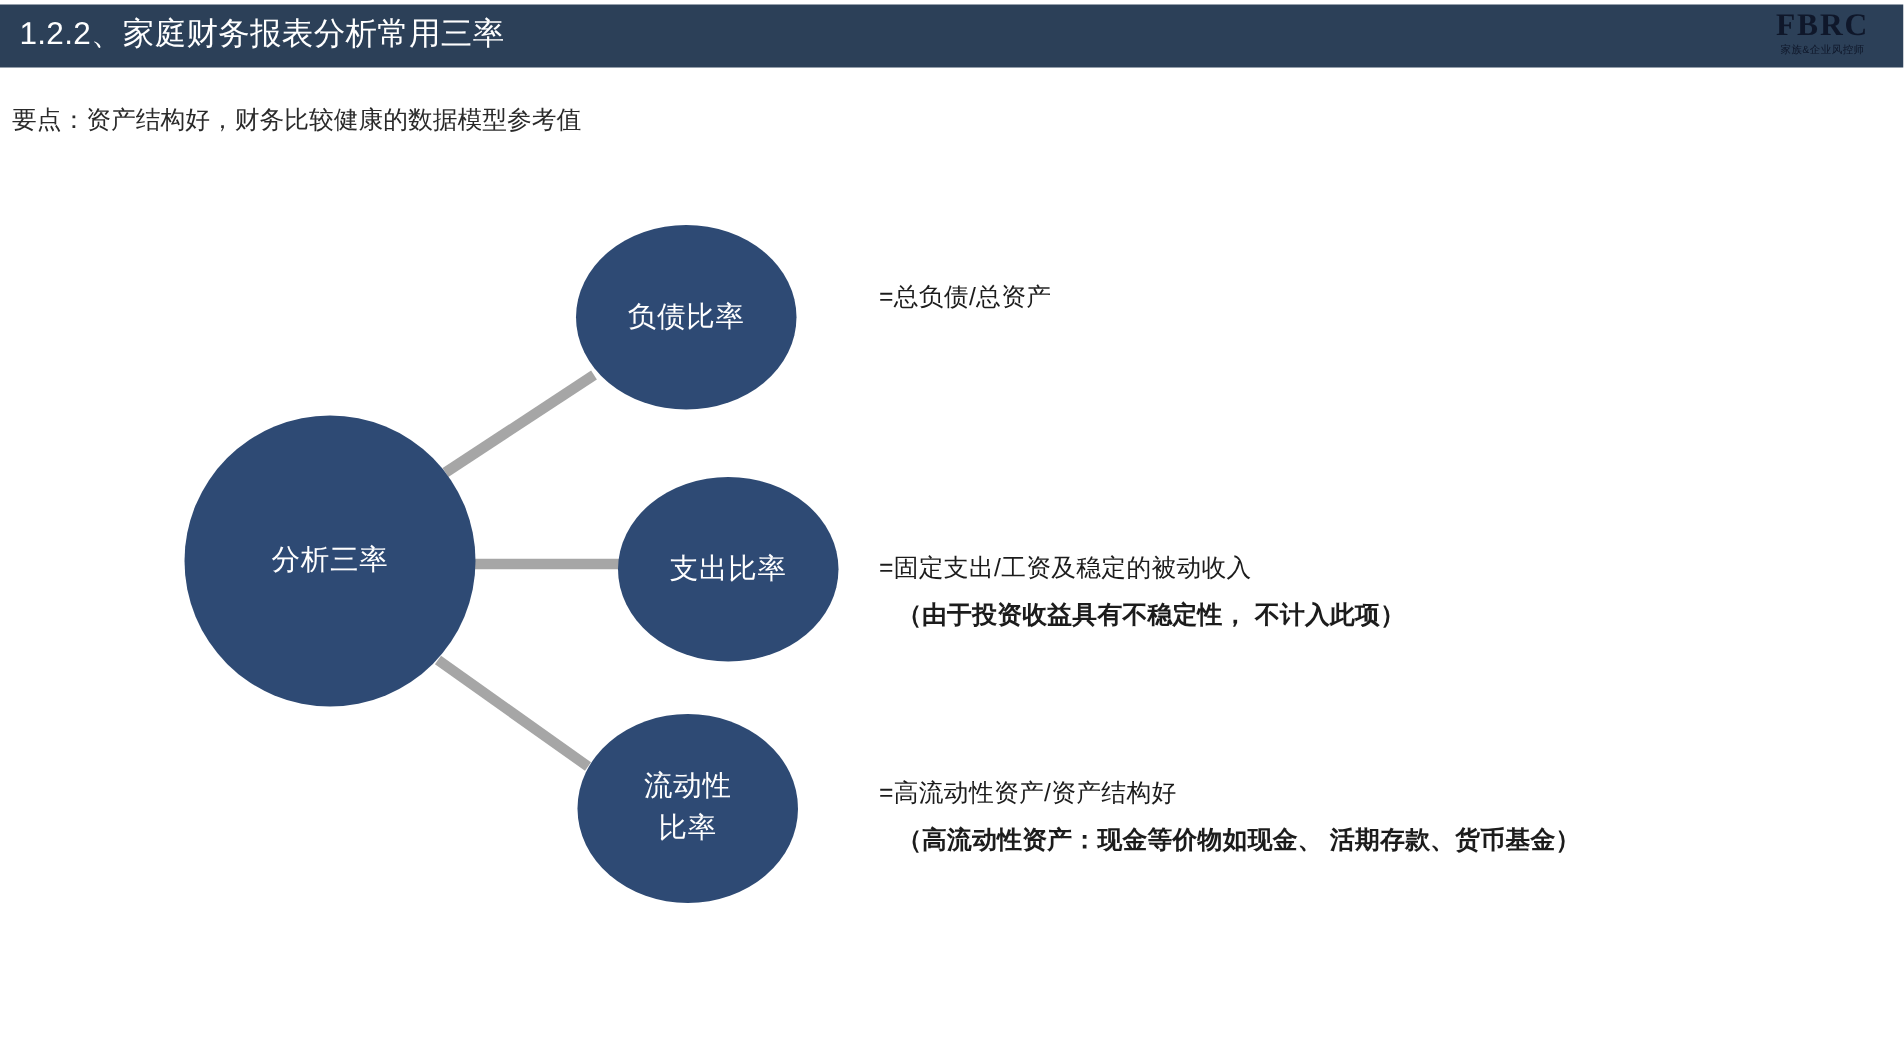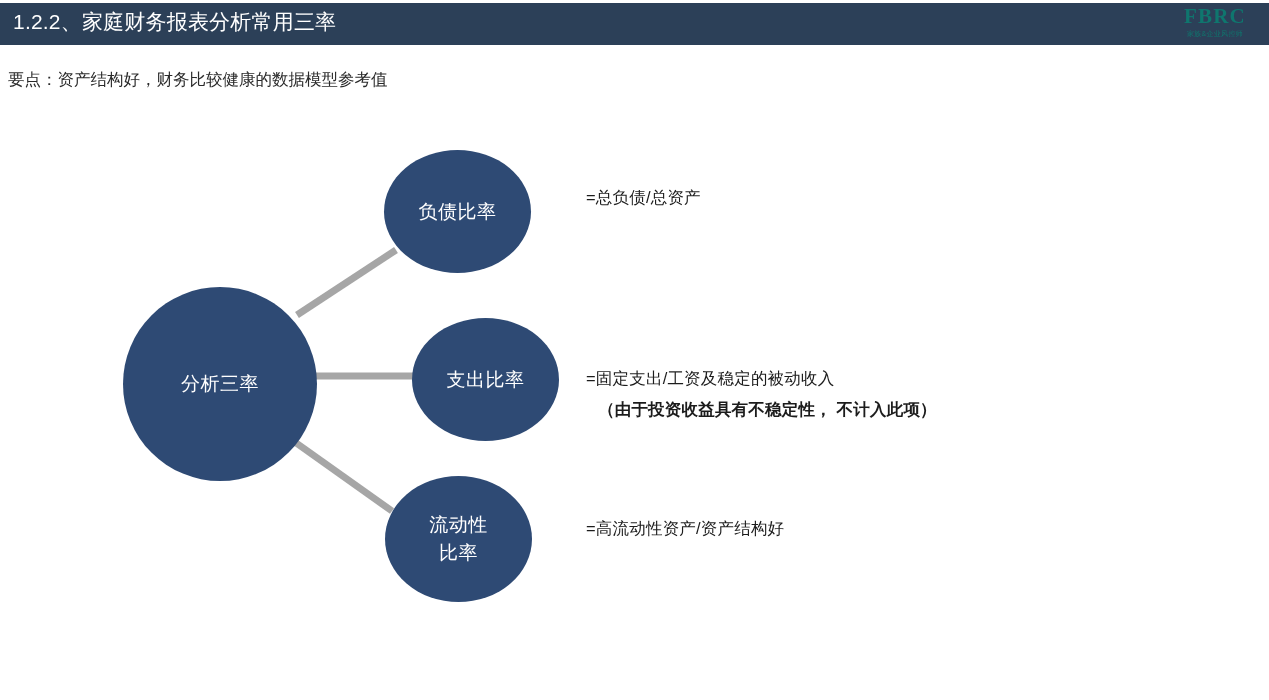--- a/index.html
+++ b/index.html
@@ -38,21 +38,21 @@
   }
 
   
   .logo {
     position: absolute;
     right: 8px;
     top: 4px;
     width: 92px;
     height: 38px;
     text-align: center;
-    color: #0f766e;
+    color: #0f172a;
     line-height: 1;
   }
   .logo-main {
     font-family: "Liberation Serif", "DejaVu Serif", serif;
     font-size: 21px;
     font-weight: bold;
     letter-spacing: 1.2px;
     display: block;
     margin-top: 2px;
   }
@@ -92,21 +92,21 @@
     display: flex;
     align-items: center;
     justify-content: center;
     text-align: center;
     line-height: 1.45;
     font-size: 19px;
     letter-spacing: 0.5px;
   }
   .node-center {
     left: 123px;
-    top: 287px;
+    top: 277px;
     width: 194px;
     height: 194px;
   }
   .node-debt {
     left: 384px;
     top: 150px;
     width: 147px;
     height: 123px;
   }
   .node-expense {
@@ -189,15 +189,16 @@
     <div class="formula-main">=总负债/总资产</div>
   </div>
 
   <div class="formula f2">
     <div class="formula-main">=固定支出/工资及稳定的被动收入</div>
     <div class="formula-note">（由于投资收益具有不稳定性， 不计入此项）</div>
   </div>
 
   <div class="formula f3">
     <div class="formula-main">=高流动性资产/资产结构好</div>
+    <div class="formula-note">（高流动性资产：现金等价物如现金、 活期存款、货币基金）</div>
   </div>
 
 </div>
 
 </body></html>

